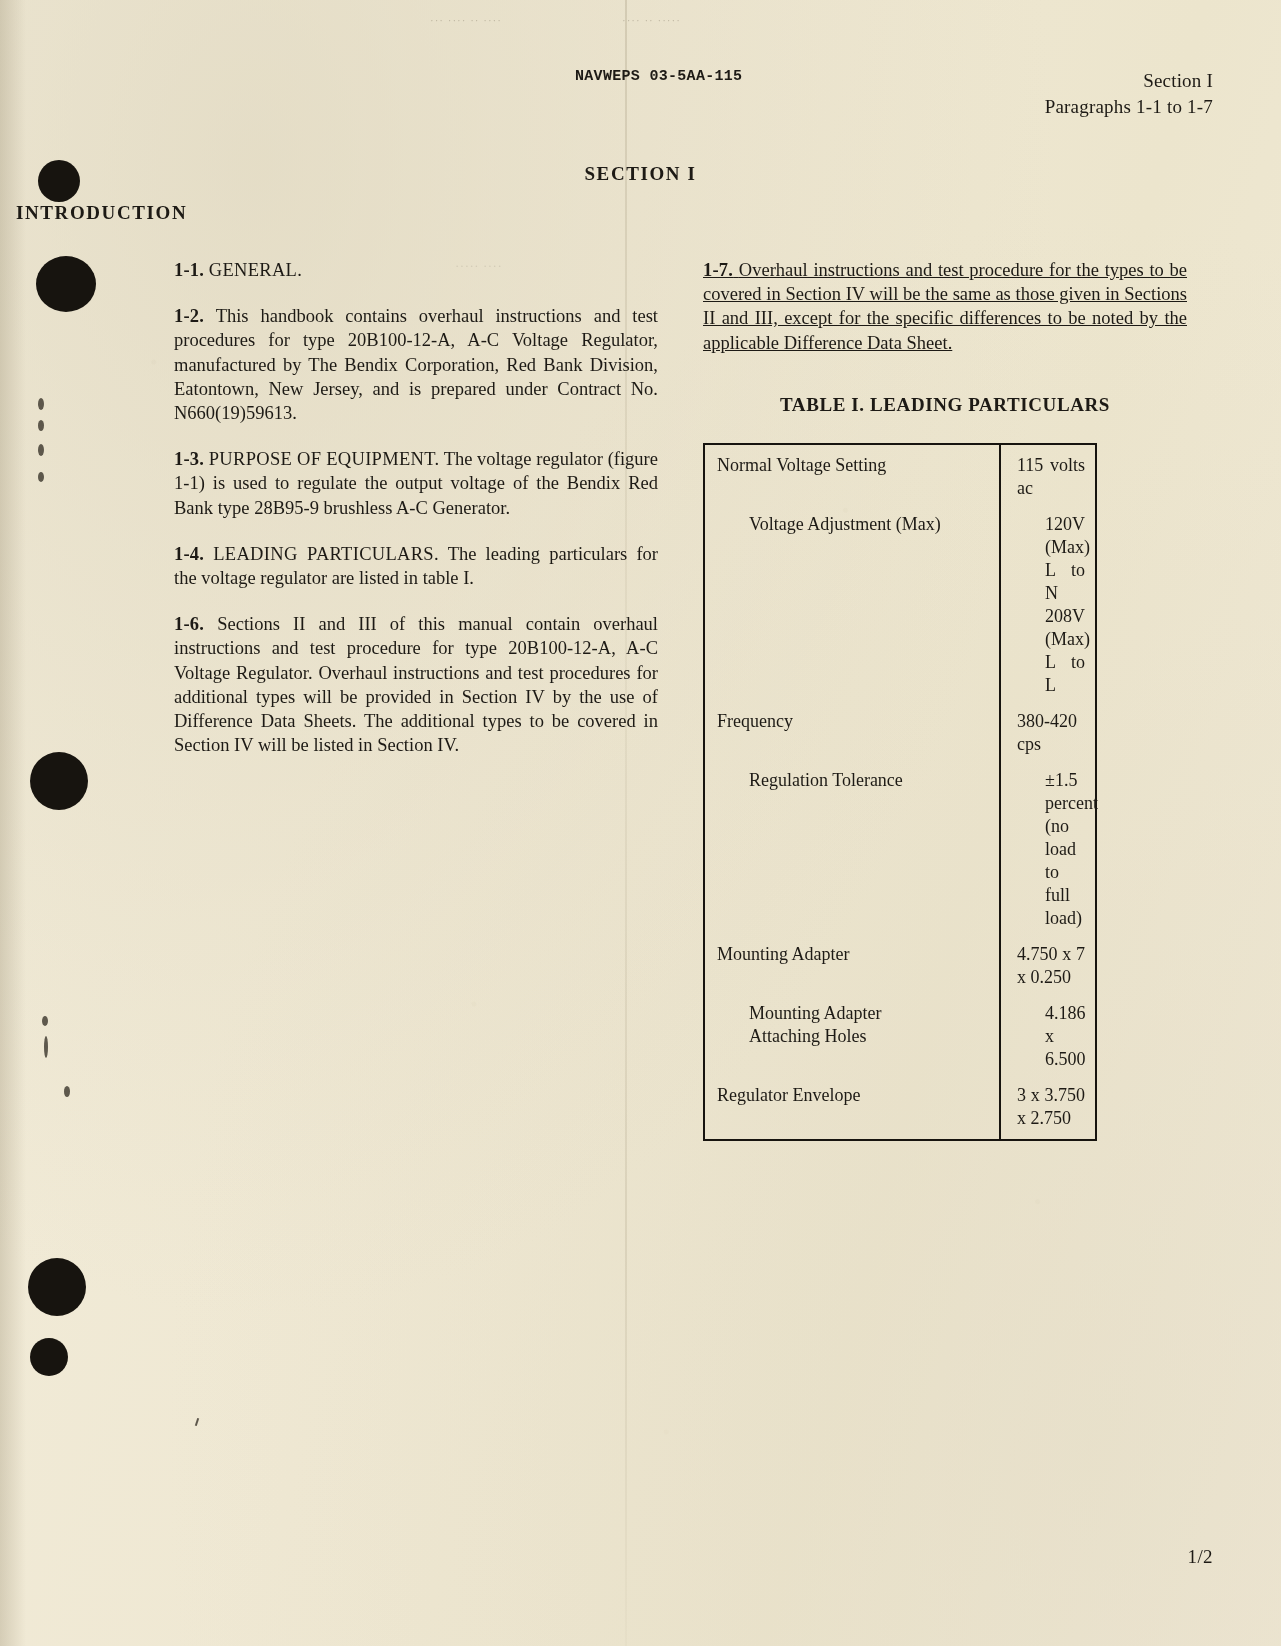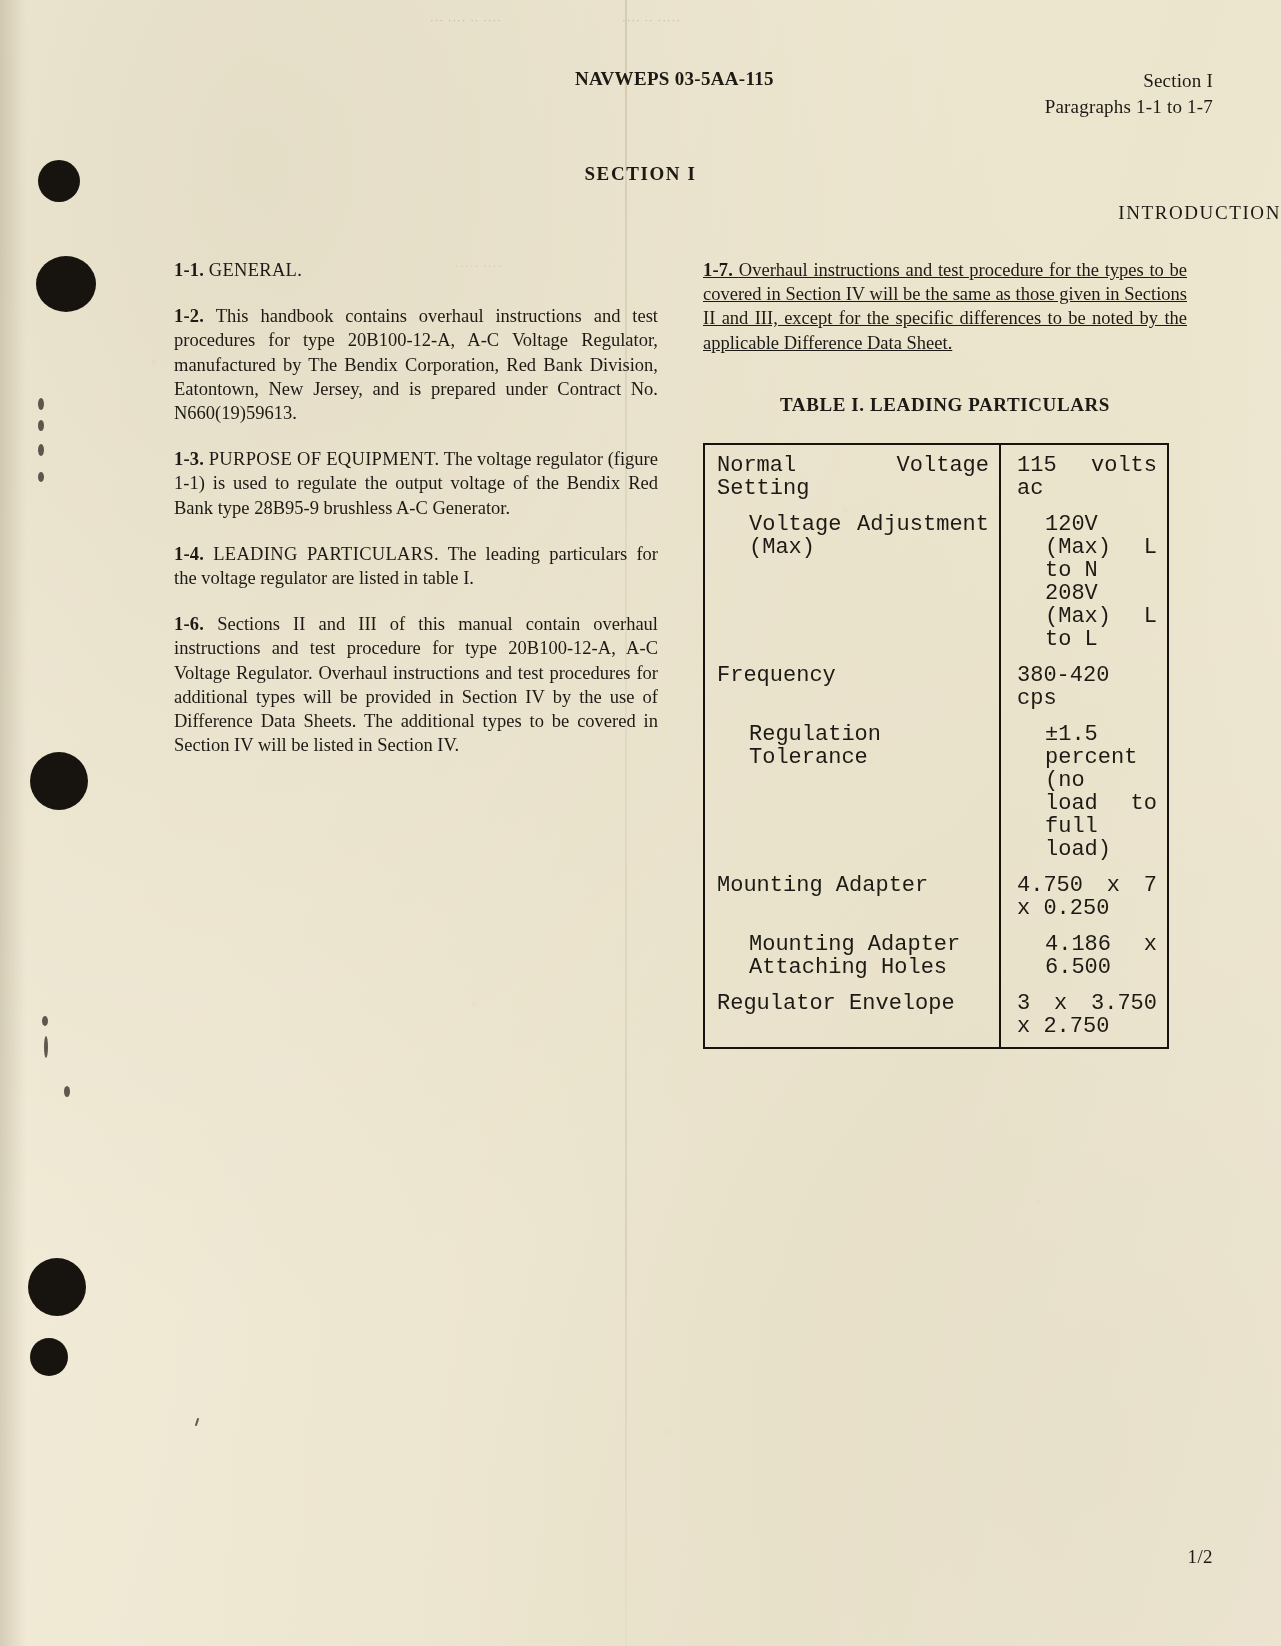--- a/index.html
+++ b/index.html
@@ -91,23 +91,24 @@
     letter-spacing: 0.5px;
     color: #4a4234;
     white-space: nowrap;
   }
 
   
   .hdr-doc {
     position: absolute;
     left: 575px;
     top: 68px;
-    font-size: 19px;
+    font-size: 15px;
     font-weight: bold;
     letter-spacing: 0.3px;
+    font-family: Liberation Mono, monospace;
   }
   .hdr-right {
     position: absolute;
     right: 68px;
     top: 68px;
     text-align: right;
     font-size: 19px;
     line-height: 26px;
     letter-spacing: 0.2px;
   }
@@ -119,24 +120,25 @@
     top: 163px;
     text-align: center;
     font-size: 19px;
     font-weight: bold;
     letter-spacing: 1.6px;
   }
   .sec-sub {
     position: absolute;
     left: 0; right: 0;
     top: 202px;
-    text-align: right;
-    font-size: 19px;
-    font-weight: normal;
+    text-align: left;
+    font-size: 19px;
+    font-weight: bold;
     letter-spacing: 1.6px;
+    padding-left: 16px;
   }
 
   
   .col {
     position: absolute;
     top: 258px;
     width: 484px;
     font-size: 18.5px;
     line-height: 24.2px;
     text-align: justify;
@@ -153,26 +155,25 @@
     margin: 0 0 26px 0;
     text-align: center;
     font-size: 19px;
     font-weight: bold;
     letter-spacing: 0.6px;
   }
 
   
   table.particulars {
     border-collapse: collapse;
-    width: 466px;
+    width: 394px;
     border: 2px solid #17140f;
-    font-size: 22px;
+    font-size: 18px;
     line-height: 23px;
     table-layout: fixed;
-    font-family: Liberation Mono, monospace;
   }
   table.particulars td {
     vertical-align: top;
     padding: 9px 10px 9px 12px;
     border: 0;
   }
   table.particulars td.k { width: 272px; }
   table.particulars td.v {
     border-left: 2px solid #17140f;
     padding-left: 16px;

